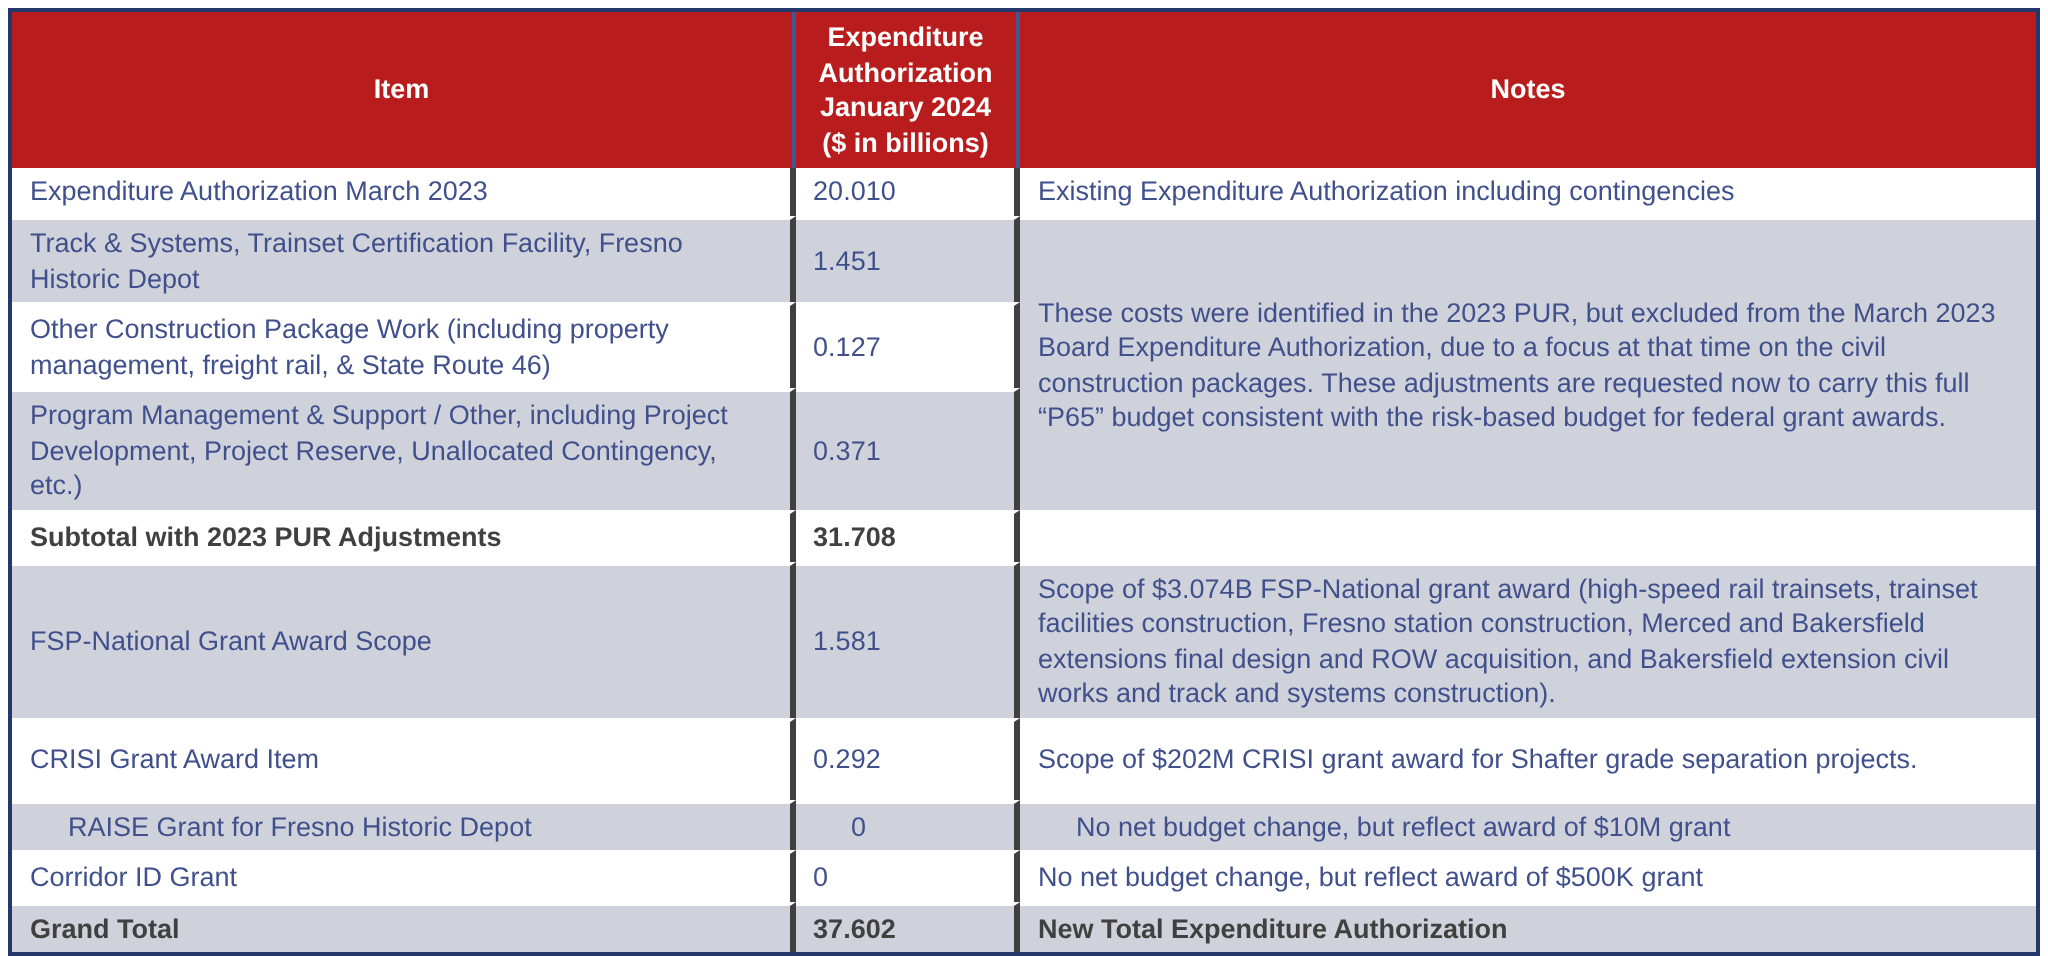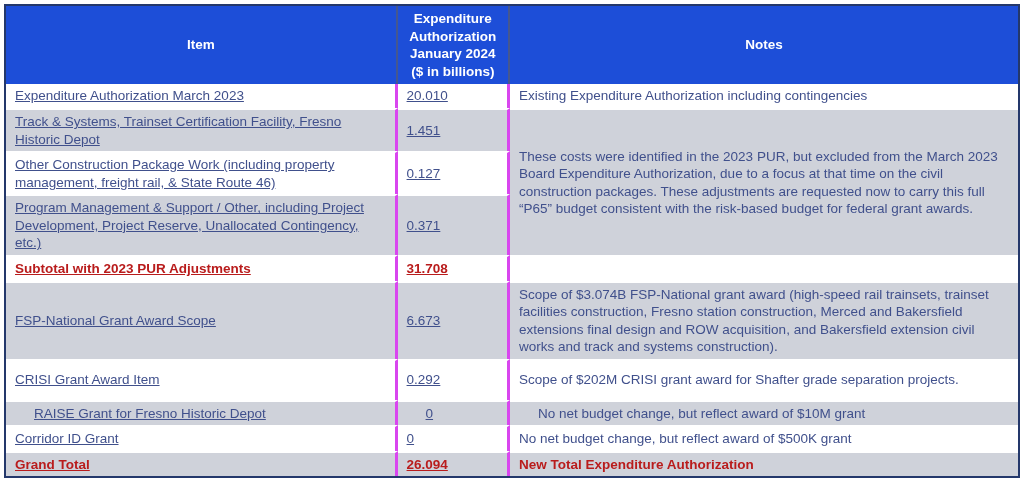--- a/index.html
+++ b/index.html
@@ -27,52 +27,52 @@
 
   th, td {
     vertical-align: middle;
     font-size: 13.5px;
     line-height: 1.3;
     color: #40508c;
   }
 
   
   th {
-    background: #1d4ed8;
+    background: #b91c1c;
     color: #ffffff;
     font-weight: bold;
     text-align: center;
     height: 72px;
     padding: 4px 0;
   }
   th.sep { border-right: 2px solid #45578f; }
   .preline { white-space: pre-line; }
 
   
   td { padding: 3px 9px; background: #ffffff; }
-  td.gutter-r { border-right: 3px solid #d946ef; text-decoration: underline; }
+  td.gutter-r { border-right: 3px solid #404040; }
   tr.rowline td { border-top: 2px solid #ffffff; }
   td.amount { }
   td.gray { background: #cfd2da; }
   td.white { background: #ffffff; }
 
   tr.r1  td { height: 24px; }
   tr.r2  td { height: 40px; }
   tr.r3  td { height: 42px; }
   tr.r4  td { height: 42px; }
   tr.r5  td { height: 22px; }
   tr.r6  td { height: 72px; margin-top: 31px; }
   tr.r7  td { height: 41px; }
   tr.r8  td { height: 24px; padding-left: 28px; }
   tr.r9  td { height: 24px; }
   tr.r10 td { height: 22px; }
 
   .bold-row td {
     font-weight: bold;
-    color: #b91c1c;
+    color: #404040;
   }
 </style>
 </head>
 <body>
 
 <div class="page">
   <div class="budget-table-wrap">
     <table class="budget">
       <colgroup>
           <col class="c-item">
@@ -108,40 +108,40 @@
           <td class="gray gutter-r">Program Management &amp; Support / Other, including Project Development, Project Reserve, Unallocated Contingency, etc.)</td>
           <td class="gray gutter-r amount">0.371</td>
         </tr>
         <tr class="r5 rowline bold-row">
           <td class="white gutter-r">Subtotal with 2023 PUR Adjustments</td>
           <td class="white gutter-r amount">31.708</td>
           <td class="white"></td>
         </tr>
         <tr class="r6 rowline">
           <td class="gray gutter-r">FSP-National Grant Award Scope</td>
-          <td class="gray gutter-r amount">6.673</td>
+          <td class="gray gutter-r amount">1.581</td>
           <td class="gray">Scope of $3.074B FSP-National grant award (high-speed rail trainsets, trainset facilities construction, Fresno station construction, Merced and Bakersfield extensions final design and ROW acquisition, and Bakersfield extension civil works and track and systems construction).</td>
         </tr>
         <tr class="r7 rowline">
           <td class="white gutter-r">CRISI Grant Award Item</td>
           <td class="white gutter-r amount">0.292</td>
           <td class="white">Scope of $202M CRISI grant award for Shafter grade separation projects.</td>
         </tr>
         <tr class="r8 rowline">
           <td class="gray gutter-r">RAISE Grant for Fresno Historic Depot</td>
           <td class="gray gutter-r amount">0</td>
           <td class="gray">No net budget change, but reflect award of $10M grant</td>
         </tr>
         <tr class="r9 rowline">
           <td class="white gutter-r">Corridor ID Grant</td>
           <td class="white gutter-r amount">0</td>
           <td class="white">No net budget change, but reflect award of $500K grant</td>
         </tr>
         <tr class="r10 rowline bold-row">
           <td class="gray gutter-r">Grand Total</td>
-          <td class="gray gutter-r amount">26.094</td>
+          <td class="gray gutter-r amount">37.602</td>
           <td class="gray">New Total Expenditure Authorization</td>
         </tr>
       </tbody>
     </table>
   </div>
 
 </div>
 
 </body></html>

